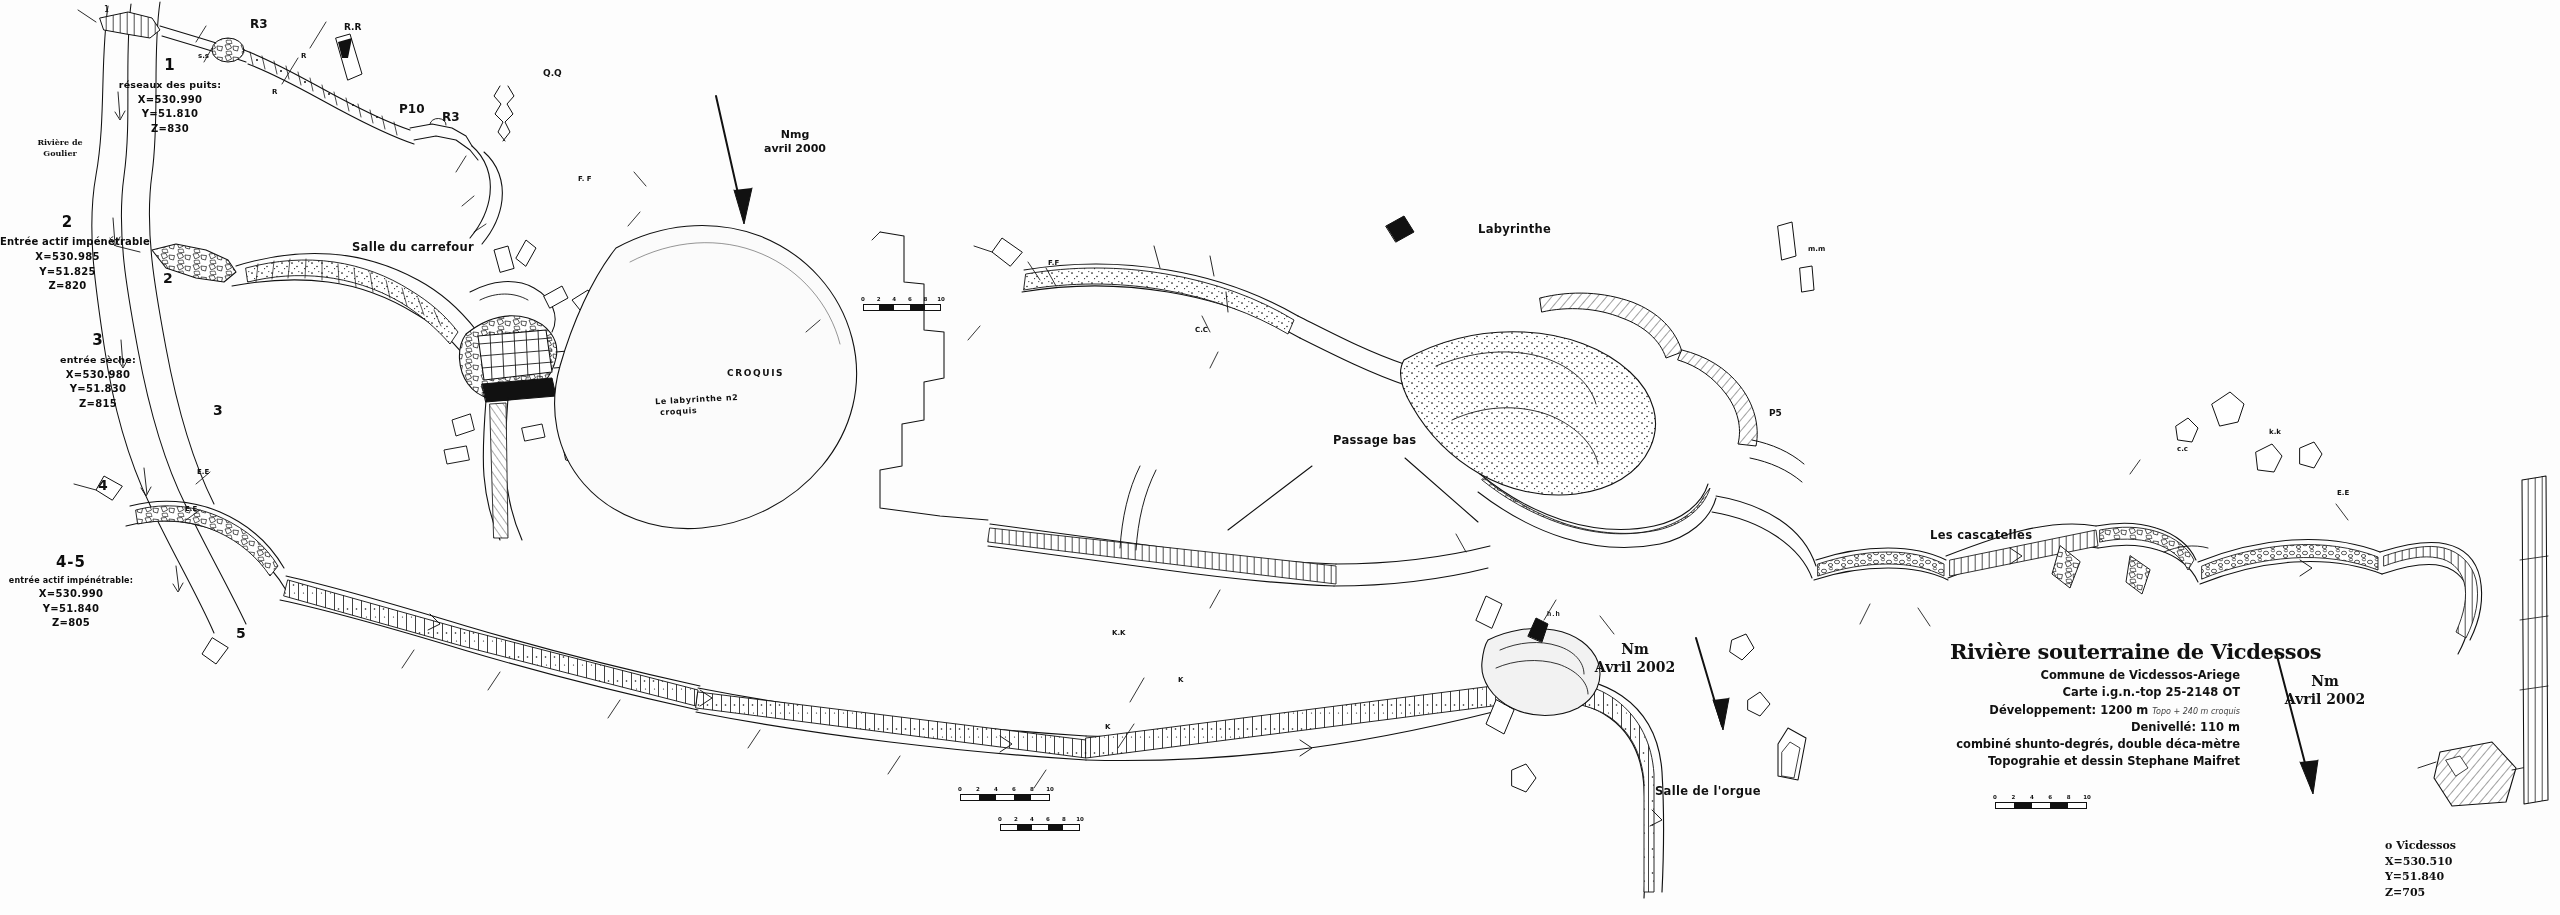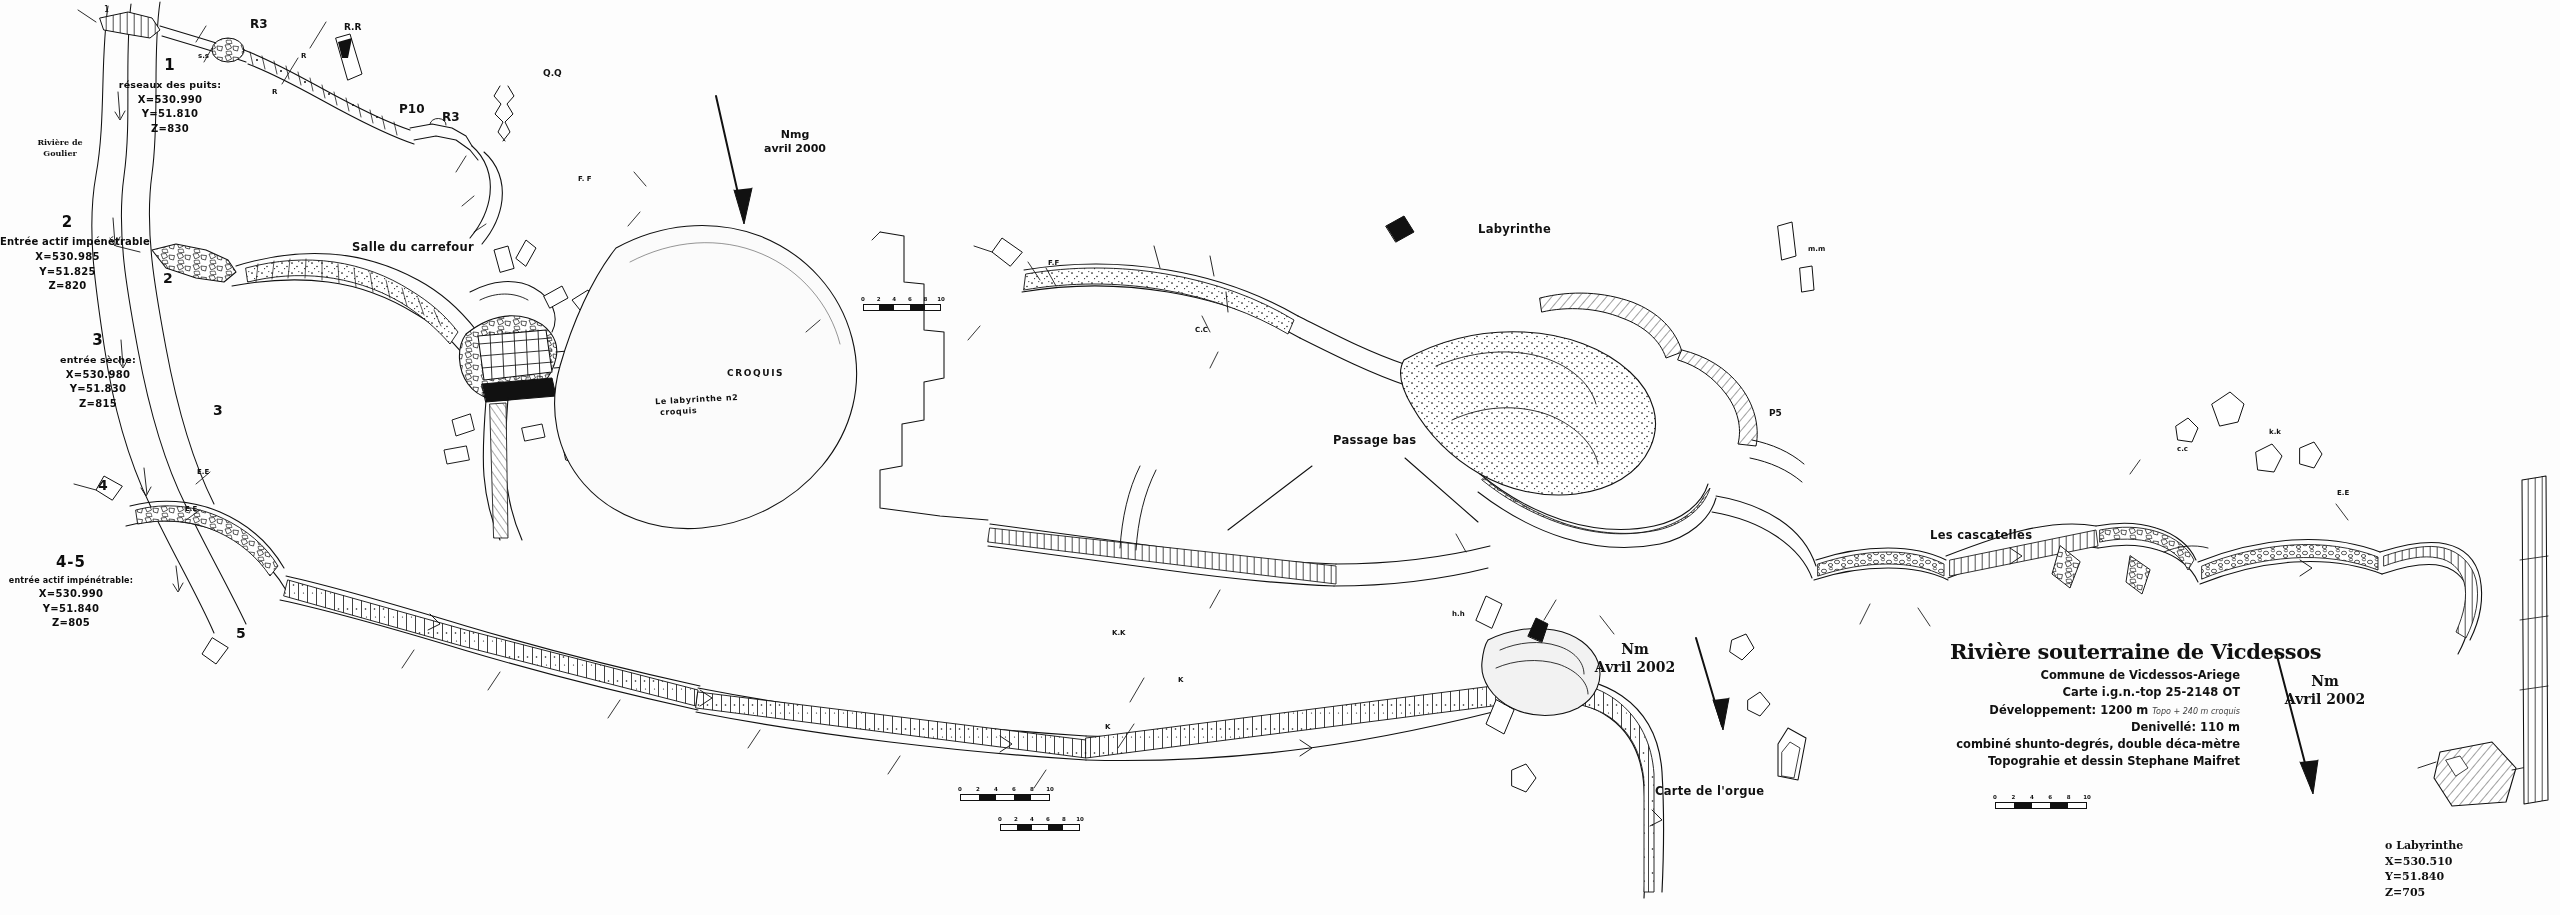--- a/index.html
+++ b/index.html
@@ -671,21 +671,21 @@
 
   <div class="compass-label" style="left:2265px;top:672px;width:120px;">
     <div>Nm</div>
     <div>Avril 2002</div>
   </div>
 
   <div class="place" style="left:352px;top:240px;">Salle du carrefour</div>
   <div class="place" style="left:1478px;top:222px;">Labyrinthe</div>
   <div class="place" style="left:1333px;top:433px;">Passage bas</div>
   <div class="place" style="left:1930px;top:528px;">Les cascatelles</div>
-  <div class="place" style="left:1655px;top:784px;">Carte de l'orgue</div>
+  <div class="place" style="left:1655px;top:784px;">Salle de l'orgue</div>
 
   <div class="sketch-note" style="left:727px;top:368px;letter-spacing:1.6px;">CROQUIS</div>
   <div class="sketch-note" style="left:655px;top:395px;font-size:8px;transform:rotate(-3deg);">Le labyrinthe n2</div>
   <div class="sketch-note" style="left:660px;top:407px;font-size:8px;transform:rotate(-3deg);">croquis</div>
 
   <div class="station" style="left:250px;top:17px;">R3</div>
   <div class="station small" style="left:344px;top:22px;">R.R</div>
   <div class="station small" style="left:501px;top:68px;margin-left:42px;">Q.Q</div>
   <div class="station" style="left:399px;top:102px;">P10</div>
   <div class="station" style="left:442px;top:110px;">R3</div>
@@ -693,42 +693,42 @@
   <div class="station tiny" style="left:301px;top:52px;">R</div>
   <div class="station tiny" style="left:272px;top:88px;">R</div>
   <div class="station tiny" style="left:578px;top:175px;">F. F</div>
   <div class="station tiny" style="left:1048px;top:259px;">F.F</div>
   <div class="station tiny" style="left:1195px;top:326px;">C.C</div>
   <div class="station tiny" style="left:197px;top:468px;">E.E</div>
   <div class="station tiny" style="left:185px;top:505px;">E.E</div>
   <div class="station tiny" style="left:1112px;top:629px;">K.K</div>
   <div class="station tiny" style="left:1178px;top:676px;">K</div>
   <div class="station tiny" style="left:1105px;top:723px;">K</div>
-  <div class="station tiny" style="left:1452px;top:610px;">h.h</div>
+  <div class="station tiny" style="left:1547px;top:610px;font-family:Liberation Mono, monospace;">h.h</div>
   <div class="station tiny" style="left:2337px;top:489px;">E.E</div>
   <div class="station tiny" style="left:2269px;top:428px;">k.k</div>
   <div class="station tiny" style="left:2177px;top:445px;">c.c</div>
   <div class="station small" style="left:1769px;top:408px;">P5</div>
   <div class="station tiny" style="left:1808px;top:245px;">m.m</div>
 
   <div id="cartouche" style="left:1950px;top:640px;width:290px;">
     <div class="maintitle">Rivière souterraine de Vicdessos</div>
     <div class="sub">Commune de Vicdessos-Ariege</div>
     <div class="sub">Carte i.g.n.-top 25-2148 OT</div>
     <div class="sub">
       <span>Développement: 1200 m</span>
       <span class="scribble">Topo + 240 m croquis</span>
     </div>
     <div class="sub">Denivellé: 110 m</div>
     <div class="sub">combiné shunto-degrés, double déca-mètre</div>
     <div class="sub">Topograhie et dessin Stephane Maifret</div>
   </div>
 
   <div class="exur-block" style="left:2385px;top:838px;">
-    <div>o Labyrinthe</div>
+    <div>o Vicdessos</div>
     <div>X=530.510</div>
     <div>Y=51.840</div>
     <div>Z=705</div>
   </div>
   <div class="riv-label" style="left:2404px;top:900px;width:160px;font-size:10px;">Riviere de Vicdessos</div>
 
   <div class="scalebar" style="left:863px;top:296px;width:78px;">
     <div class="ticks">
       <span style="left:0%">0</span>
       <span style="left:20%">2</span>

